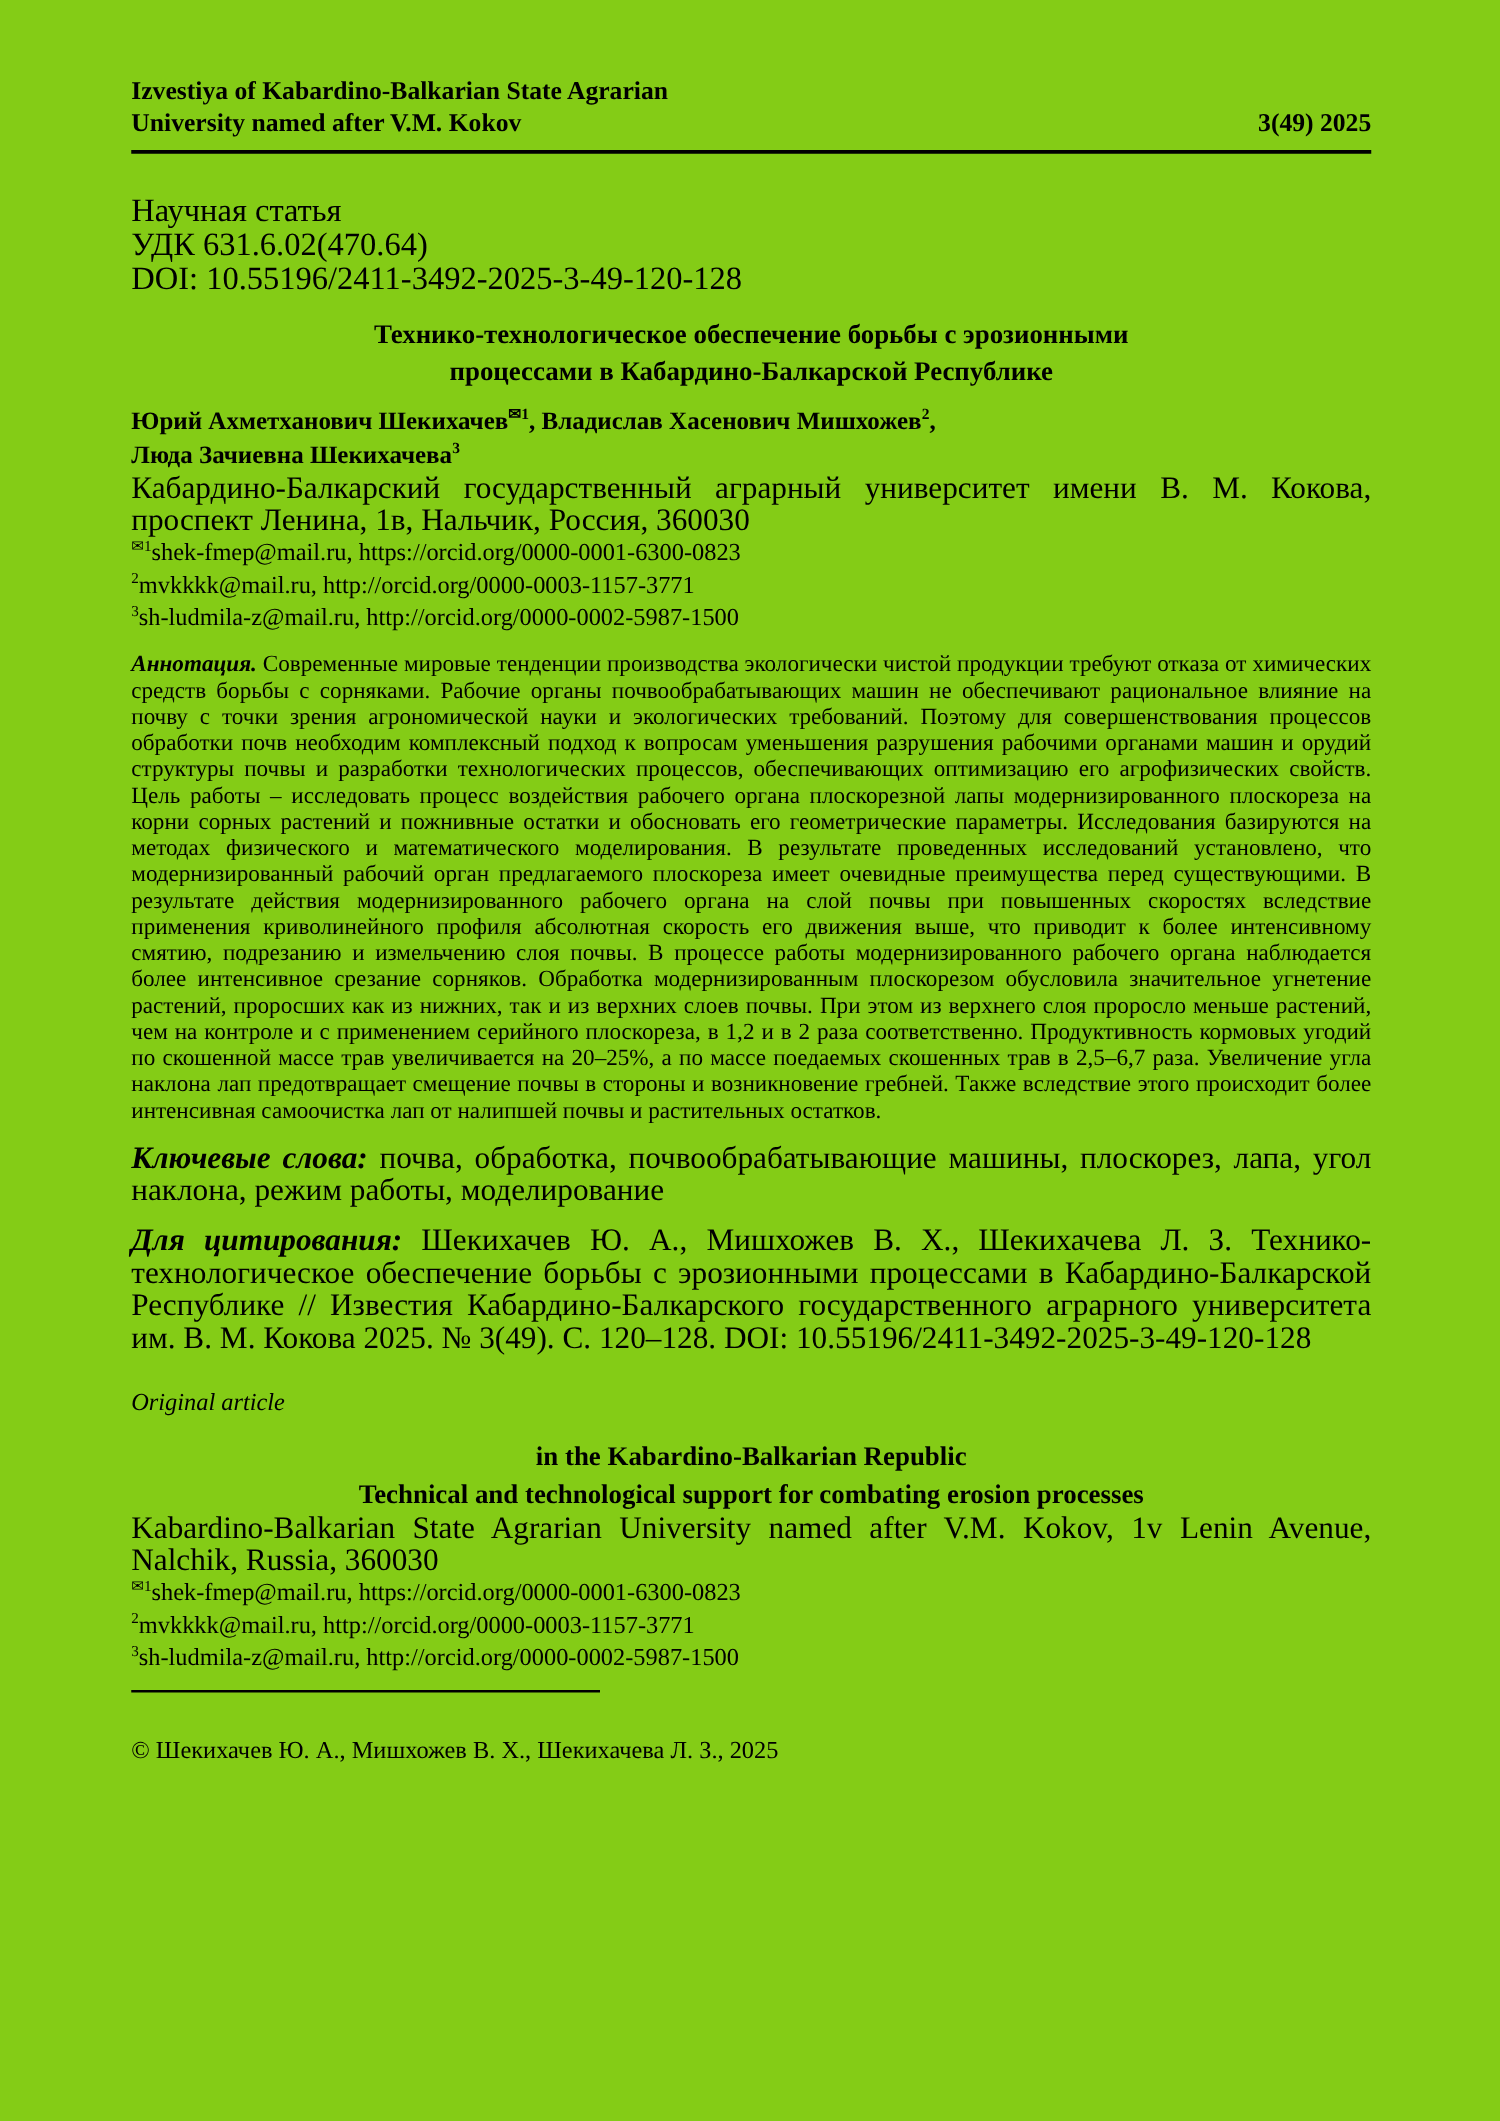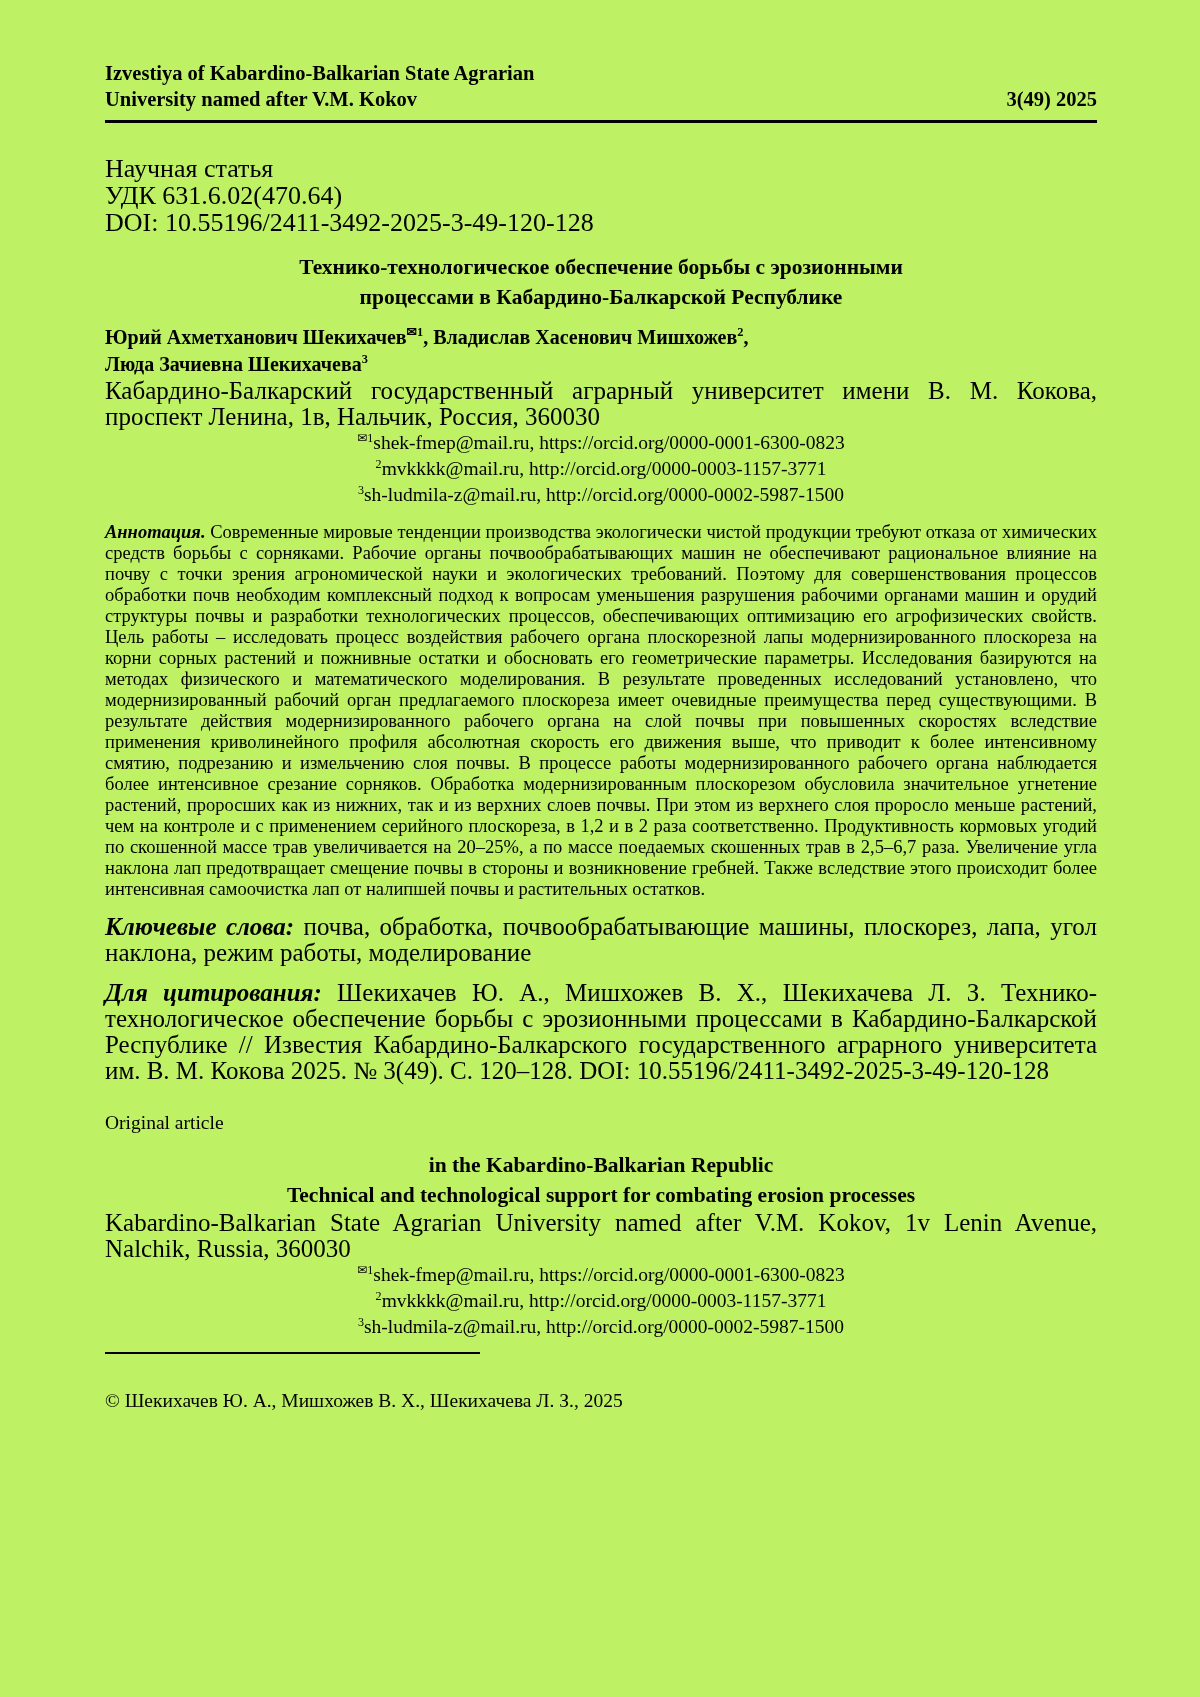--- a/index.html
+++ b/index.html
@@ -1,42 +1,42 @@
 <!DOCTYPE html>
 <html lang="ru"><head>
 <meta charset="utf-8">
 <style>
   * { margin: 0; padding: 0; box-sizing: border-box; }
   html, body { background: #ffffff; }
   .page {
     width: 1200px;
     height: 1697px;
-    background: #bef264;
+    background: #84cc16;
     padding: 60px 103px 0 105px;
     font-family: "Liberation Serif", "DejaVu Serif", serif;
     color: #000000;
     overflow: hidden;
     position: relative;
   }
   .hdr { font-weight: bold; font-size: 20.5px; line-height: 26px; }
   .hdr-row { display: flex; justify-content: space-between; }
   .rule { border-top: 3px solid #000; margin-top: 8px; }
   .meta { margin-top: 32px; font-size: 26px; line-height: 27px; }
   .title { margin-top: 16px; text-align: center; font-weight: bold; font-size: 21.5px; line-height: 30px; }
   .title-en { margin-top: 14px; }
   .authors { margin-top: 12px; font-weight: bold; font-size: 20px; line-height: 27px; }
   .body { font-size: 25px; line-height: 26px; }
   .just { text-align: justify; }
   .abstract { margin-top: 14px; font-size: 18.5px; line-height: 21px; text-align: justify; }
   .kw { margin-top: 14px; }
   .cit { margin-top: 14px; }
-  .orig { margin-top: 26px; font-size: 19.5px; line-height: 26px; }
+  .orig { margin-top: 26px; font-size: 19.5px; line-height: 26px; font-style: italic; }
   .bi { font-weight: bold; font-style: italic; }
   sup { font-size: 0.62em; vertical-align: super; line-height: 0; }
-  .emails { font-size: 19.5px; line-height: 26px; text-align: center; }
+  .emails { font-size: 19.5px; line-height: 26px; }
   .footnote-rule { margin-top: 12px; width: 375px; border-top: 2px solid #000; }
   .copyright { margin-top: 34px; font-size: 19.5px; line-height: 26px; }
   .pageno { margin-top: 2px; text-align: center; font-size: 19.5px; line-height: 26px; }
 </style>
 </head>
 <body>
 
 <div class="page">
 
   <div class="hdr">

